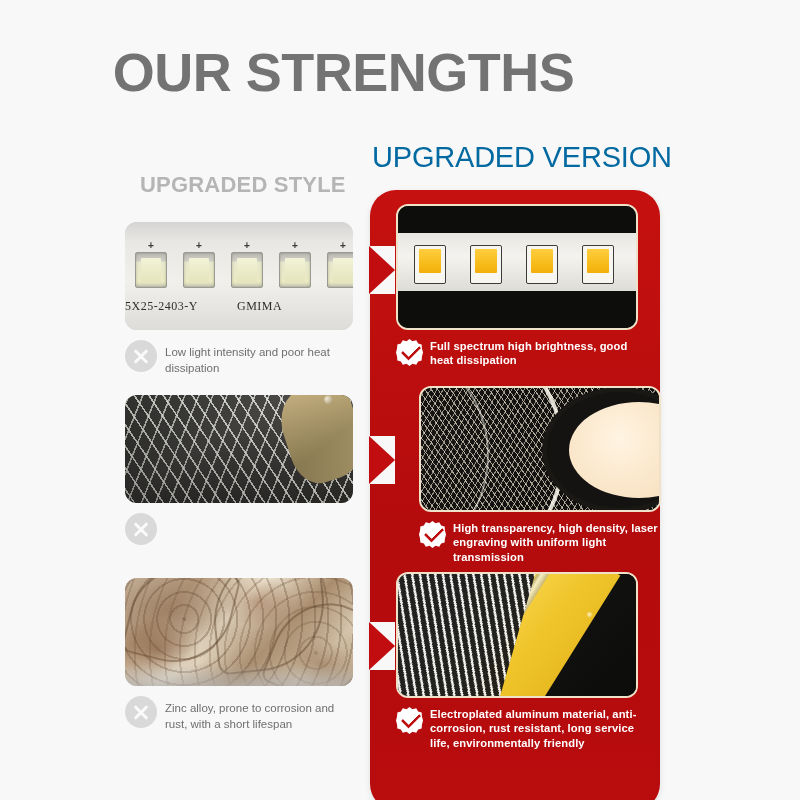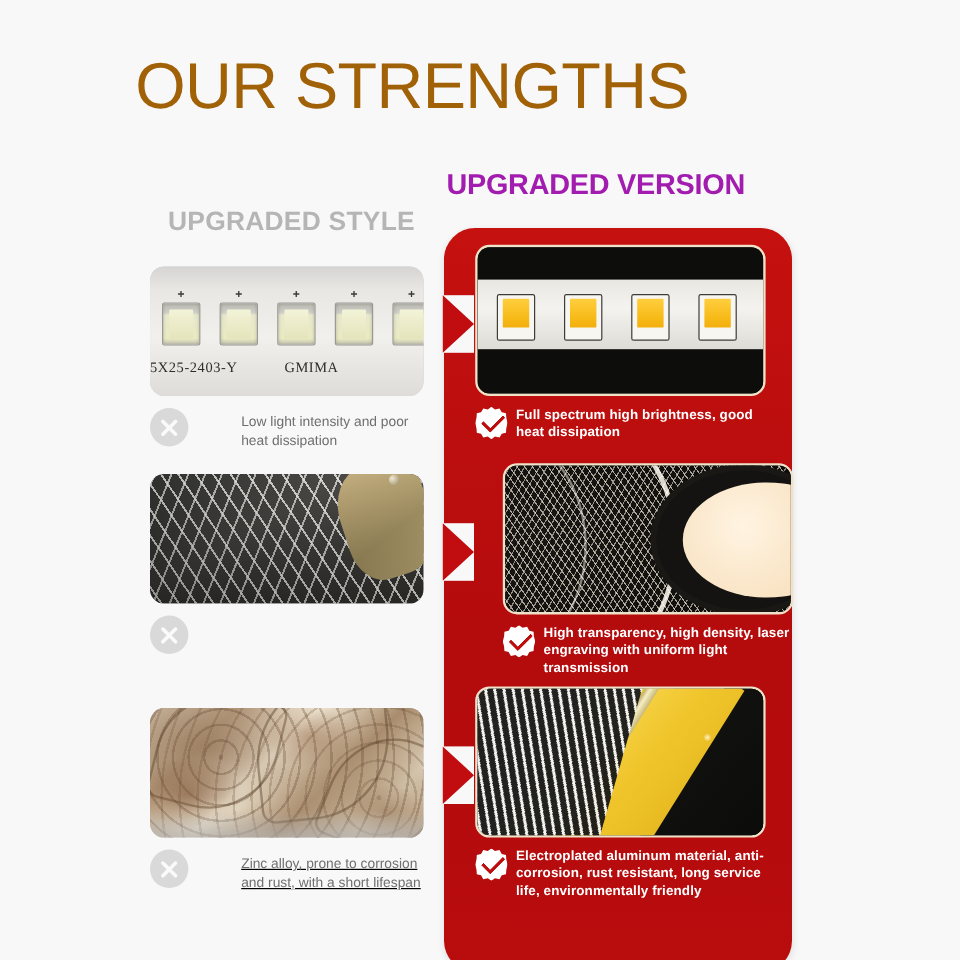--- a/index.html
+++ b/index.html
@@ -10,48 +10,48 @@
     overflow:hidden;
     position:relative;
   }
 
   
   .page-title{
     position:absolute;
     top:44px;left:0;width:687px;
     text-align:center;
     font-size:54px;
-    font-weight:normal;
+    font-weight:bold;
     letter-spacing:-0.5px;
-    color:#a16207;
+    color:#737373;
     line-height:1.05;
   }
 
   
   .col-head-left{
     position:absolute;
     left:140px;top:172px;
     font-size:22px;font-weight:bold;
     color:#b5b5b5;
     letter-spacing:0.2px;
   }
   .col-head-right{
     position:absolute;
     left:372px;top:141px;
-    font-size:24px;font-weight:bold;
-    color:#a21caf;
+    font-size:29px;font-weight:normal;
+    color:#0369a1;
     letter-spacing:-0.2px;
   }
 
   
   .left-col{position:absolute;left:0;top:0;width:370px;height:800px;}
   .left-item{position:absolute;left:125px;width:228px;}
   .left-item.i1{top:222px;}
   .left-item.i2{top:395px;}
-  .left-item.i3{top:590px;text-decoration:underline;}
+  .left-item.i3{top:578px;}
 
   .left-photo{
     width:228px;height:108px;
     border-radius:12px;
     overflow:hidden;
     position:relative;
     background:#ccc;
   }
   .left-cap{
     margin-top:14px;
@@ -71,21 +71,20 @@
     left:7px;top:15px;width:18px;height:3px;
     background:#fafafa;border-radius:2px;
   }
   .x-badge:before{transform:rotate(45deg);}
   .x-badge:after{transform:rotate(-45deg);}
   .left-cap-text{
     font-size:11.5px;
     line-height:1.35;
     color:#6f6f6f;
     padding-top:1px;
-    margin-left:36px;
   }
 
   
   .red-panel{
     position:absolute;
     left:370px;top:190px;
     width:290px;height:620px;
     background:#c10d10;
     background:linear-gradient(180deg,#c5110f 0%,#b40b0d 55%,#b80c0d 100%);
     border-radius:26px;

